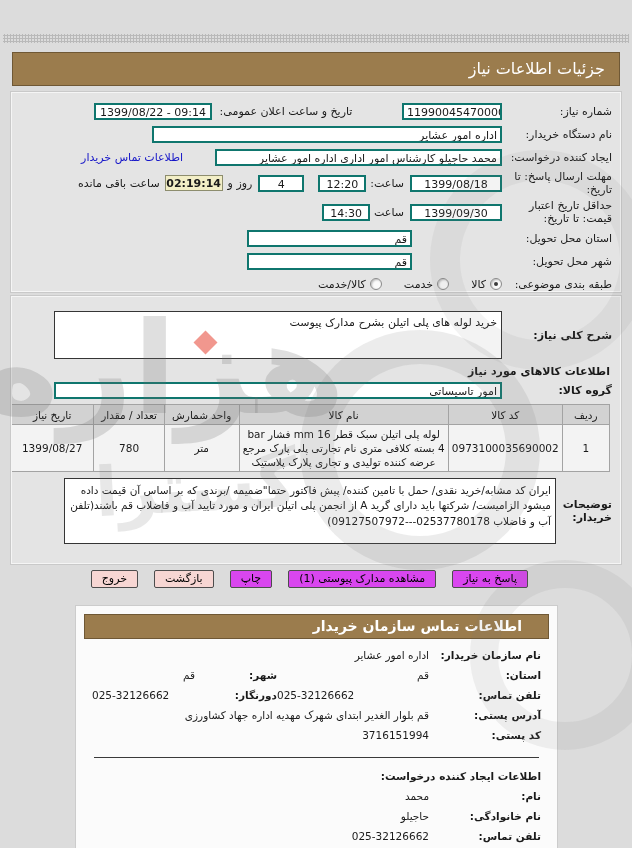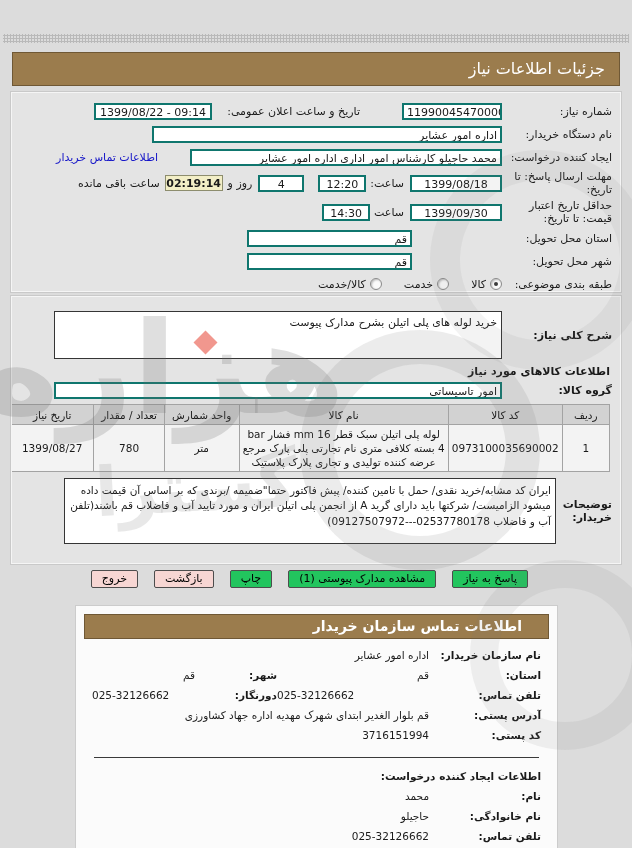--- a/index.html
+++ b/index.html
@@ -19,29 +19,29 @@
 
   
   .panel { position:absolute; left:11px; right:11px; background:#e4e4e4;
     border:1px solid #f5f5f5; box-shadow:0 0 0 1px #c9c9c9; overflow:hidden; }
   .fields-panel { top:92px; height:200px; padding-top:6px; }
   .details-panel { top:296px; height:268px; padding-top:12px; }
 
   .frow { display:flex; align-items:center; margin:2px 8px 3px 8px; min-height:20px; }
   .lbl { width:110px; flex-shrink:0; }
   .lbl-sm { width:56px; flex-shrink:0; font-weight:bold; }
-  .lbl-mid { width:148px; flex-shrink:0; margin-right:42px; }
+  .lbl-mid { width:148px; flex-shrink:0; margin-right:42px;text-align:center; }
   .b { font-weight:bold; }
 
   .fld { background:#fff; border:2px solid #0f766e; height:17px; line-height:15px;
     padding:0 3px; overflow:hidden; white-space:nowrap; }
   .c { text-align:center; }
   .ltr { direction:ltr; unicode-bidi:embed; }
   .w100 { width:100px; } .w118 { width:118px; } .w350 { width:350px; }
-  .w335 { width:312px; } .w92 { width:92px; } .w48 { width:48px; }
+  .w335 { width:287px; } .w92 { width:92px; } .w48 { width:48px; }
   .w46 { width:46px; margin-right:14px; } .w165 { width:165px; margin-right:90px; }
   .gap6 { margin-right:6px; } .gap4 { margin-right:4px; }
 
   .countdown { background:#f2eec6; border:1px solid #8d8d6e; width:58px; height:16px;
     line-height:15px; text-align:center; font-weight:bold; margin:0 5px; }
 
   .link { color:#1515c8; margin-right:32px; cursor:pointer; }
 
   .radio { width:12px; height:12px; border:1px solid #8a8a8a; border-radius:50%;
     background:#fbfbfb; display:inline-block; position:relative; flex-shrink:0;
@@ -58,21 +58,21 @@
   table.goods { border-collapse:collapse; margin:4px 10px 6px 10px; width:600px; font-size:10.5px; }
   table.goods th, table.goods td { border:1px solid #a3a3a3; padding:2px 3px; text-align:center; }
   table.goods th { background:#d2d2d2; height:20px; font-weight:normal; }
   table.goods td { background:#f3f3f3; }
   td.name-cell { font-size:10.4px; line-height:1.35; }
 
   .actions-row { position:absolute; top:570px; right:104px; display:flex; gap:16px; }
   .btn { height:18px; line-height:16px; padding:0 10px; border:1px solid #4d4d4d;
     border-radius:2px; font-size:11px; cursor:pointer; white-space:nowrap;
     font-family:"DejaVu Sans", sans-serif; }
-  .btn-green { background:#22c55e; }
+  .btn-green { background:#d946ef; }
   .btn-pink { background:#f7d6d3; }
 
   
   .contact-panel { position:absolute; top:605px; left:75px; width:483px; height:260px;
     background:#fbfbfb; border:1px solid #cccccc; overflow:hidden; }
   .contact-header { margin:8px 8px 10px 8px; height:25px; line-height:23px;
     padding-right:26px; font-weight:bold; font-size:14px; }
   .cgrid { display:grid; grid-template-columns:112px 152px 82px 1fr;
     padding:0 16px; row-gap:8px; align-items:start; font-size:10.5px; }
   .cgrid .clbl { font-weight:bold; }

